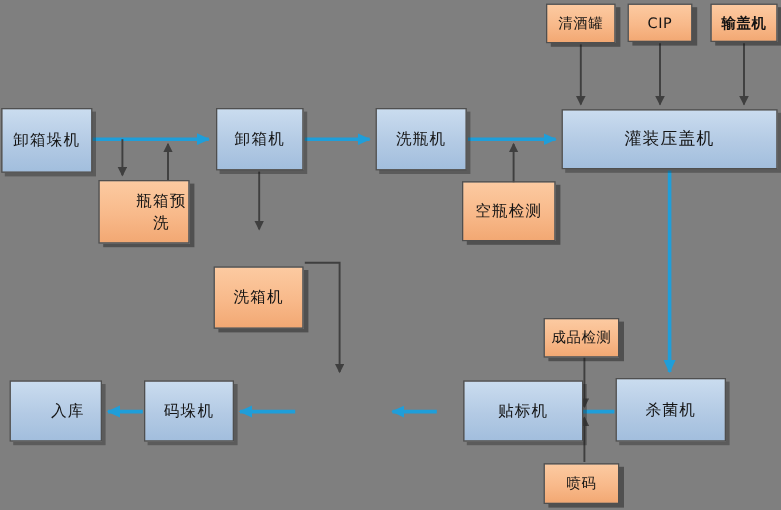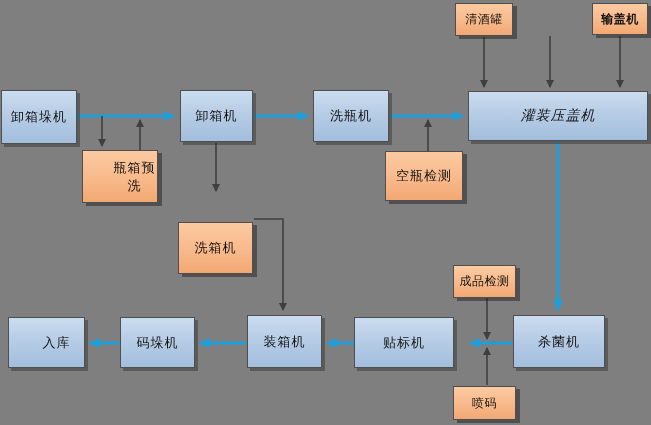--- a/index.html
+++ b/index.html
@@ -25,21 +25,21 @@
     text-align:center;
     box-shadow:4px 3px 0 rgba(25,25,25,0.45);
   }
   .node.blue{
     background:linear-gradient(to bottom,#cadcef 0%,#b3cae4 55%,#a2bedd 100%);
     box-shadow:3px 3px 0 rgba(25,25,25,0.35);
   }
   .node.orange{
     background:linear-gradient(to bottom,#fccaa1 0%,#f8b98a 55%,#f2a873 100%);
   }
-  .node.big{font-size:14px;font-style:italic;}
+  .node.big{font-size:14px;}
   .node.small{font-size:12px;letter-spacing:0.5px;}
 </style>
 </head>
 <body>
 
 <div class="canvas">
 
   <svg class="layer" width="651" height="425" viewBox="0 0 651 425">
     <defs>
       <marker id="mb" markerUnits="userSpaceOnUse" markerWidth="12" markerHeight="12" refX="10" refY="5" orient="auto">
@@ -74,28 +74,28 @@
       <line x1="487" y1="385" x2="487" y2="348" marker-end="url(#md)"></line>
     </g>
   </svg>
 
   <div class="node blue" style="left:1px;  top:90px;  width:76px;  height:54px;">卸箱垛机</div>
   <div class="node blue" style="left:180px;top:90px;  width:73px;  height:52px;">卸箱机</div>
   <div class="node blue" style="left:313px;top:90px;  width:76px;  height:52px;">洗瓶机</div>
   <div class="node blue big" style="left:468px;top:91px;  width:180px; height:50px;">灌装压盖机</div>
 
   <div class="node orange small" style="left:455px;top:3px;   width:58px;  height:33px;">清酒罐</div>
+  <div class="node orange small" style="left:523px;top:3px;   width:54px;  height:32px;">CIP</div>
   <div class="node orange small" style="left:592px;top:3px;   width:56px;  height:32px;font-weight:bold;">输盖机</div>
 
   <div class="node orange" style="left:82px; top:150px; width:76px;  height:53px;padding-left:29px;">瓶箱预洗</div>
   <div class="node orange" style="left:178px;top:195px; width:75px;  height:52px;margin-top:27px;">洗箱机</div>
   <div class="node orange" style="left:385px;top:151px; width:78px;  height:50px;">空瓶检测</div>
 
   <div class="node blue" style="left:8px;  top:317px; width:77px;  height:51px;padding-left:20px;">入库</div>
   <div class="node blue" style="left:120px;top:317px; width:75px;  height:51px;">码垛机</div>
-  <div class="node blue" style="left:247px;top:315px; width:75px;  height:53px;">装箱机</div>
-  <div class="node blue" style="left:354px;top:317px; width:100px; height:51px;">贴标机</div>
+  <div class="node blue" style="left:386px;top:317px; width:100px; height:51px;">贴标机</div>
   <div class="node orange small" style="left:453px;top:265px; width:63px;  height:33px;">成品检测</div>
 
   <div class="node blue" style="left:513px;top:315px; width:92px;  height:53px;">杀菌机</div>
   <div class="node orange small" style="left:453px;top:386px; width:63px;  height:34px;">喷码</div>
 
 </div>
 
 </body></html>

